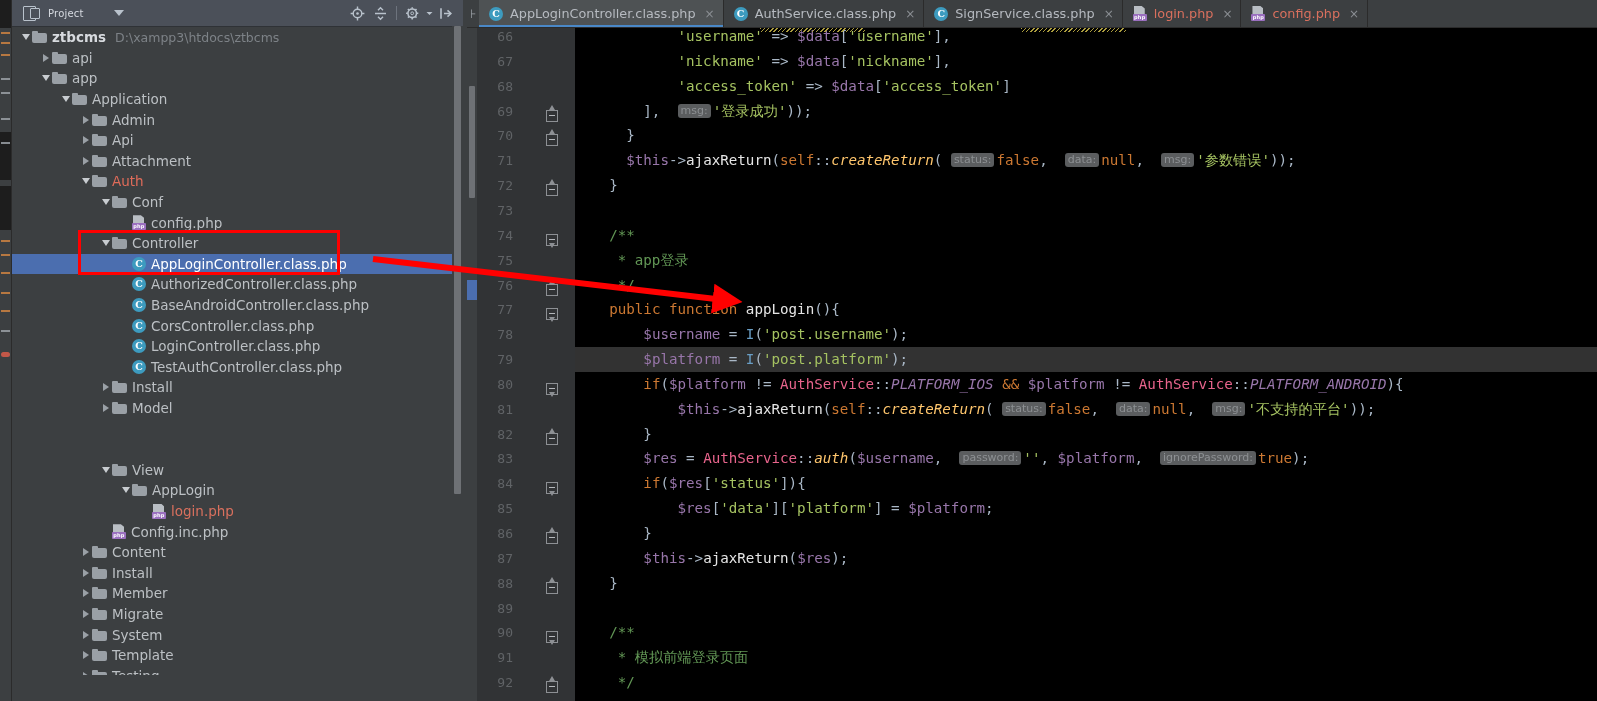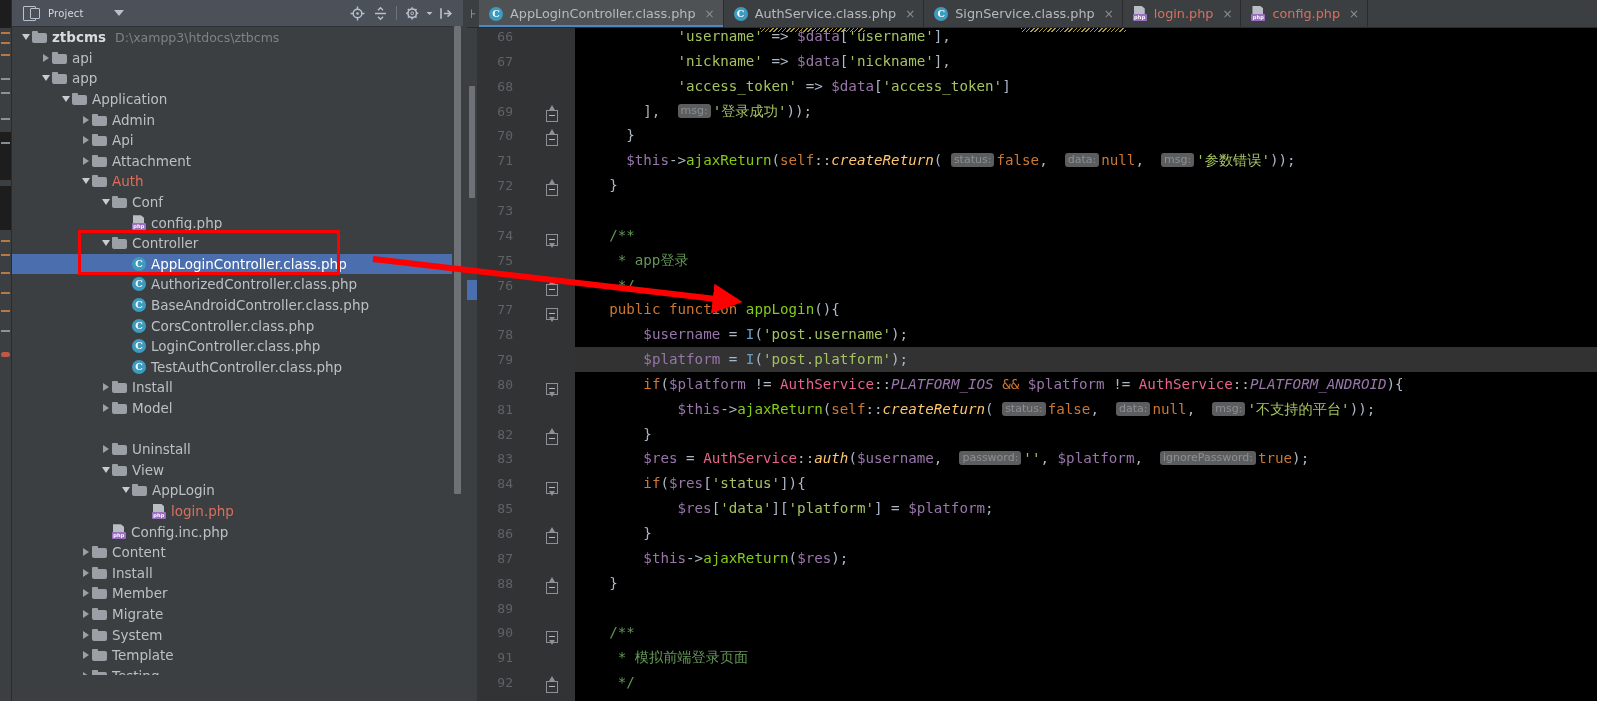--- a/index.html
+++ b/index.html
@@ -116,21 +116,21 @@
 
   #code{position:absolute;left:108px;top:0;right:0;height:674px;background:#000;
         font-family:"DejaVu Sans Mono","Liberation Mono",monospace;font-size:14.2px;}
   .cline{position:absolute;left:0;right:0;height:24.85px;white-space:pre;line-height:24.85px;color:#a9b7c6;}
   .cline.cur{background:#323232;}
   #indent-guides{position:absolute;left:108px;top:0;width:1022px;height:674px;}
   .iguide{position:absolute;width:1px;background:#3a3a3a;}
 
   
   .k{color:#cc7832;}          
-  .fn{color:#84cc16;}         
+  .fn{color:#e5e5e5;}         
   .fni{color:#ffc66d;font-style:italic;}
   .v{color:#9876aa;}          
   .str{color:#a5c261;}        
   .cm{color:#629755;}         
   .cls2{color:#e8648c;}       
   .const{color:#9876aa;font-style:italic;}
   .fncall{color:#6a9ec5;}
   .hint{
     display:inline-block;background:#5b5d5f;color:#8d9093;border-radius:3px;
     padding:0 3px;font-size:11px;line-height:14px;vertical-align:2px;margin-right:2px;
@@ -431,33 +431,20 @@
           <span class="arrow-r"></span>
         </span>
         <span class="ic">
           <span class="folder">
             <span class="ft"></span>
             <span class="fb"></span>
           </span>
         </span>
         <span class="lbl">Model</span>
       </div>
-      <div class="row" style="top: 412px; position: absolute; left: 0px; right: 0px;">
-        <span style="flex: 0 0 auto; width: 88px;"></span>
-        <span class="tw">
-          <span class="arrow-r"></span>
-        </span>
-        <span class="ic">
-          <span class="folder">
-            <span class="ft"></span>
-            <span class="fb"></span>
-          </span>
-        </span>
-        <span class="lbl">Uninstall</span>
-      </div>
       <div class="row" style="top: 432.6px; position: absolute; left: 0px; right: 0px;">
         <span style="flex: 0 0 auto; width: 88px;"></span>
         <span class="tw">
           <span class="arrow-d"></span>
         </span>
         <span class="ic">
           <span class="folder">
             <span class="ft"></span>
             <span class="fb"></span>
           </span>

